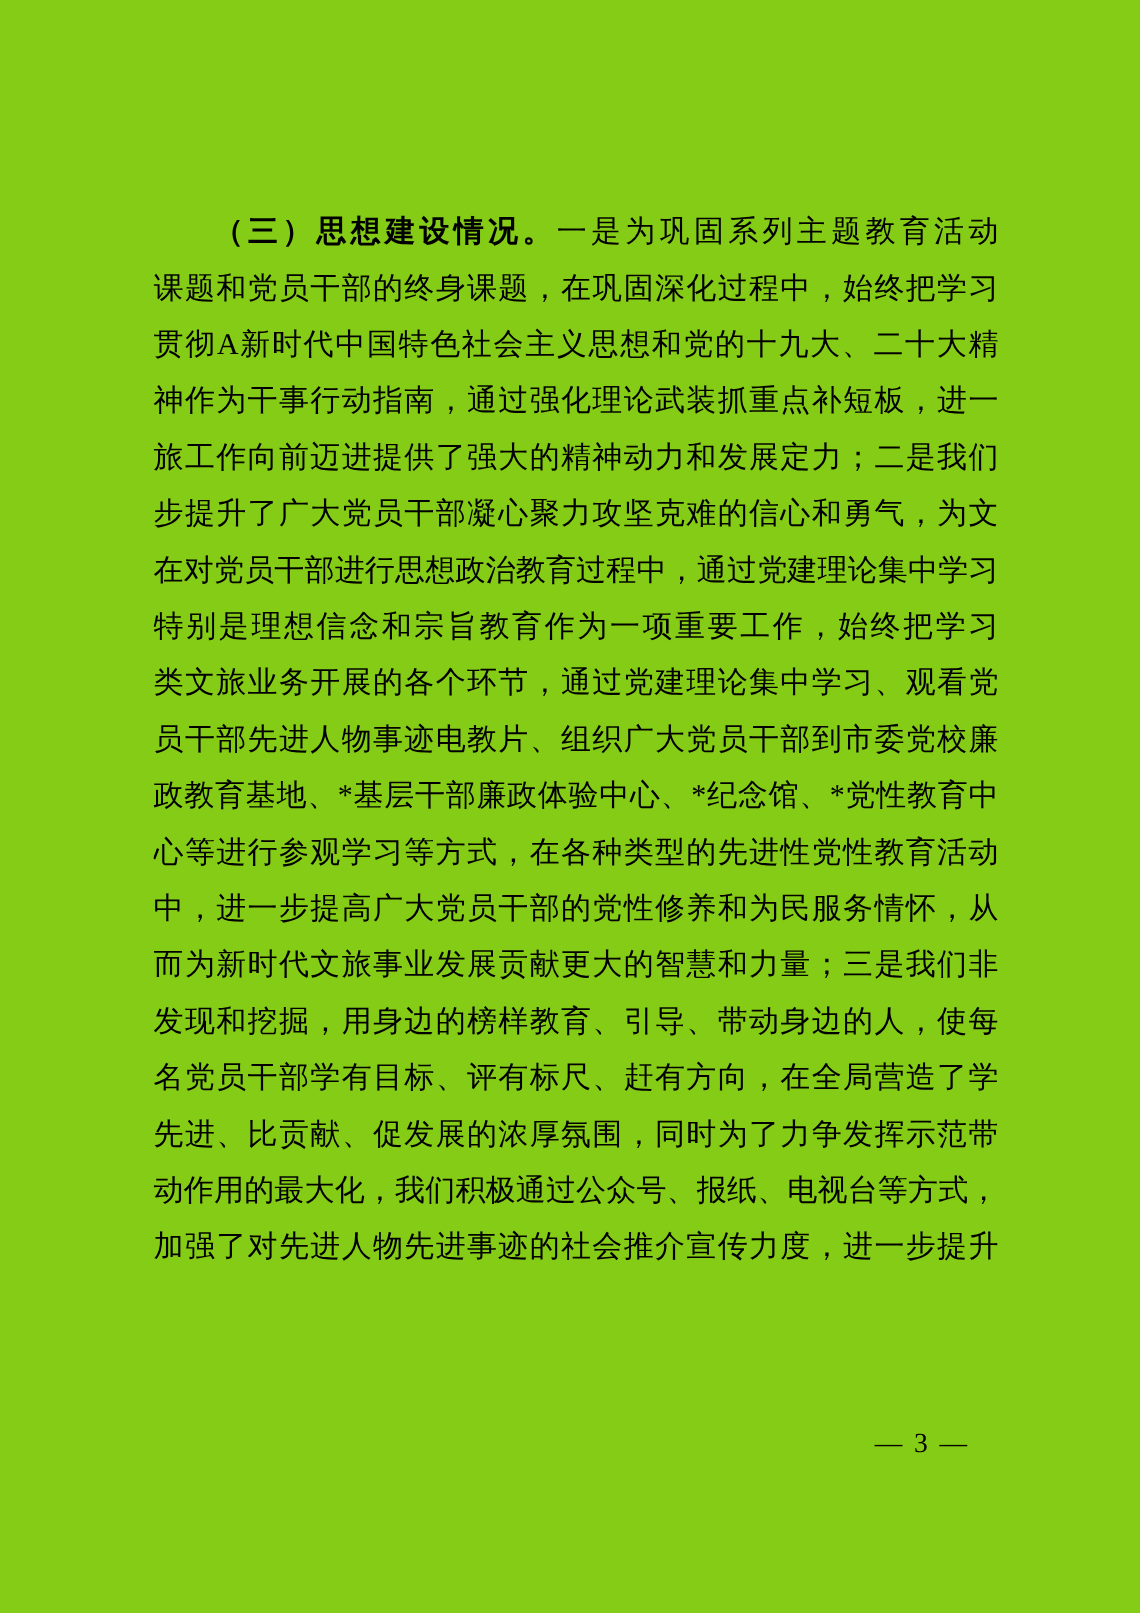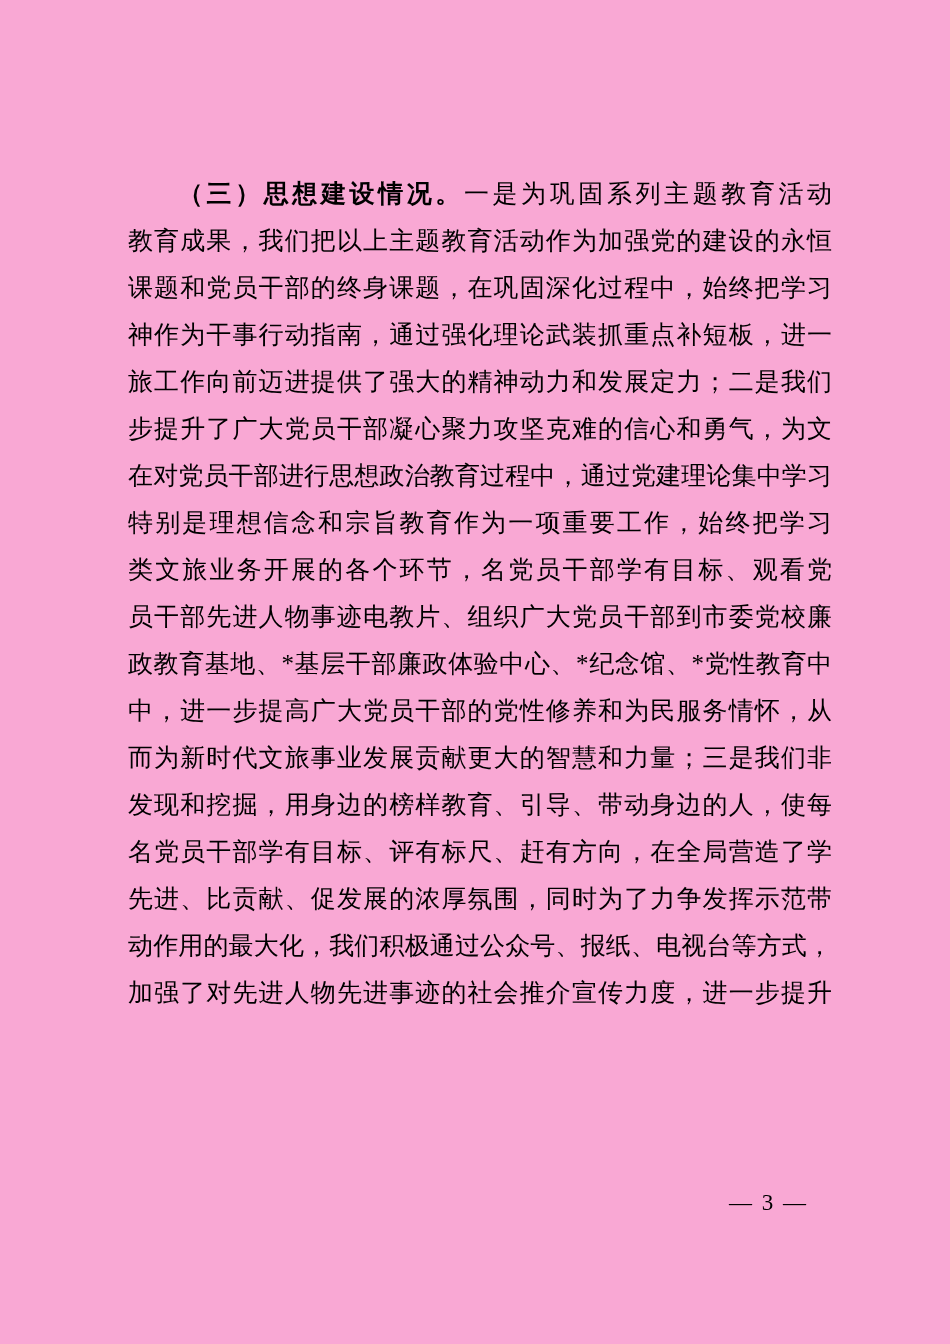--- a/index.html
+++ b/index.html
@@ -4,21 +4,21 @@
 <style>
   html, body {
     margin: 0;
     padding: 0;
     background: #ffffff;
   }
   .page {
     position: relative;
     width: 950px;
     height: 1344px;
-    background: #f9a8d4;
+    background: #84cc16;
     overflow: hidden;
     font-family: "Liberation Serif", "DejaVu Serif", serif;
     color: #000000;
   }
   .text-block {
     position: absolute;
     left: 128px;
     top: 170px;
     width: 704px;
   }
@@ -57,30 +57,31 @@
 <body>
 
 <div class="page">
 
   <div class="text-block">
 
     <div class="line first">
       <span class="section-heading">（三）思想建设情况。</span><span class="first-line-rest">一是为巩固系列主题教育活动</span>
     </div>
 
-    <div class="line">教育成果，我们把以上主题教育活动作为加强党的建设的永恒</div>
     <div class="line">课题和党员干部的终身课题，在巩固深化过程中，始终把学习</div>
+    <div class="line">贯彻A新时代中国特色社会主义思想和党的十九大、二十大精</div>
     <div class="line">神作为干事行动指南，通过强化理论武装抓重点补短板，进一</div>
     <div class="line">旅工作向前迈进提供了强大的精神动力和发展定力；二是我们</div>
     <div class="line">步提升了广大党员干部凝心聚力攻坚克难的信心和勇气，为文</div>
     <div class="line">在对党员干部进行思想政治教育过程中，通过党建理论集中学习</div>
     <div class="line">特别是理想信念和宗旨教育作为一项重要工作，始终把学习</div>
-    <div class="line">类文旅业务开展的各个环节，名党员干部学有目标、观看党</div>
+    <div class="line">类文旅业务开展的各个环节，通过党建理论集中学习、观看党</div>
     <div class="line">员干部先进人物事迹电教片、组织广大党员干部到市委党校廉</div>
     <div class="line">政教育基地、*基层干部廉政体验中心、*纪念馆、*党性教育中</div>
+    <div class="line">心等进行参观学习等方式，在各种类型的先进性党性教育活动</div>
     <div class="line">中，进一步提高广大党员干部的党性修养和为民服务情怀，从</div>
     <div class="line">而为新时代文旅事业发展贡献更大的智慧和力量；三是我们非</div>
     <div class="line">发现和挖掘，用身边的榜样教育、引导、带动身边的人，使每</div>
     <div class="line">名党员干部学有目标、评有标尺、赶有方向，在全局营造了学</div>
     <div class="line">先进、比贡献、促发展的浓厚氛围，同时为了力争发挥示范带</div>
     <div class="line">动作用的最大化，我们积极通过公众号、报纸、电视台等方式，</div>
     <div class="line">加强了对先进人物先进事迹的社会推介宣传力度，进一步提升</div>
 
   </div>
 

